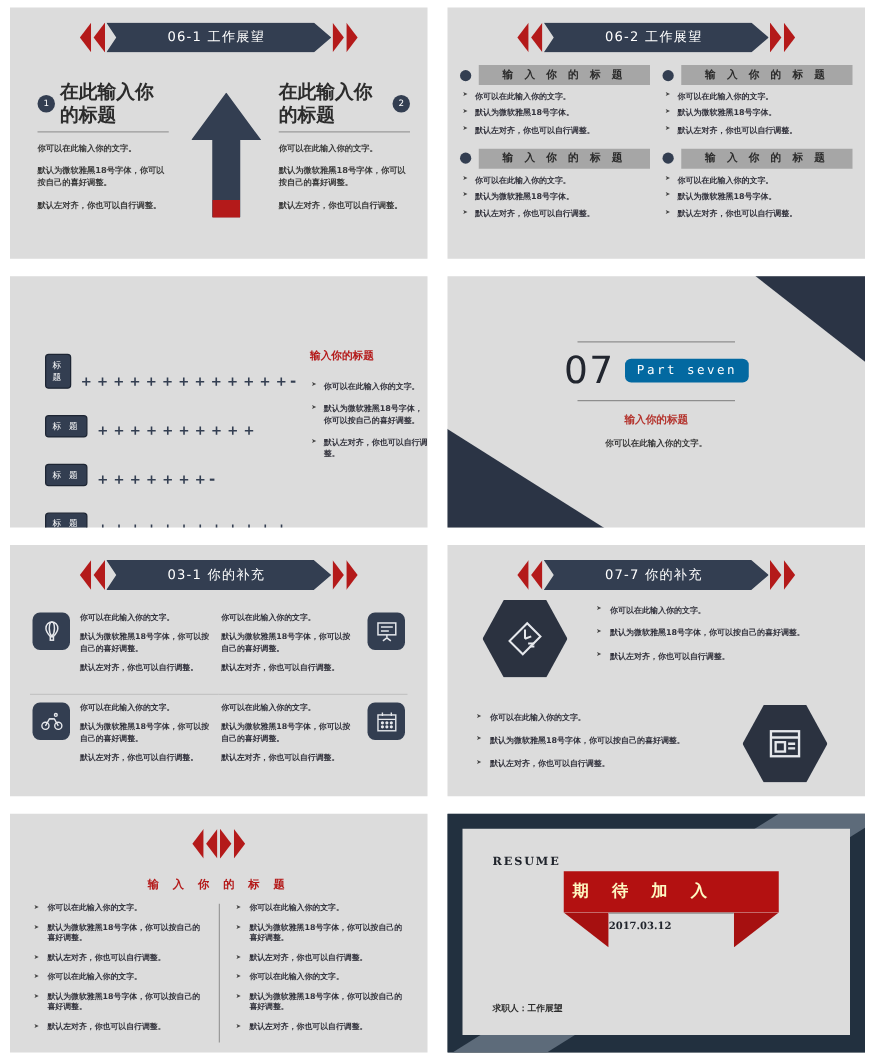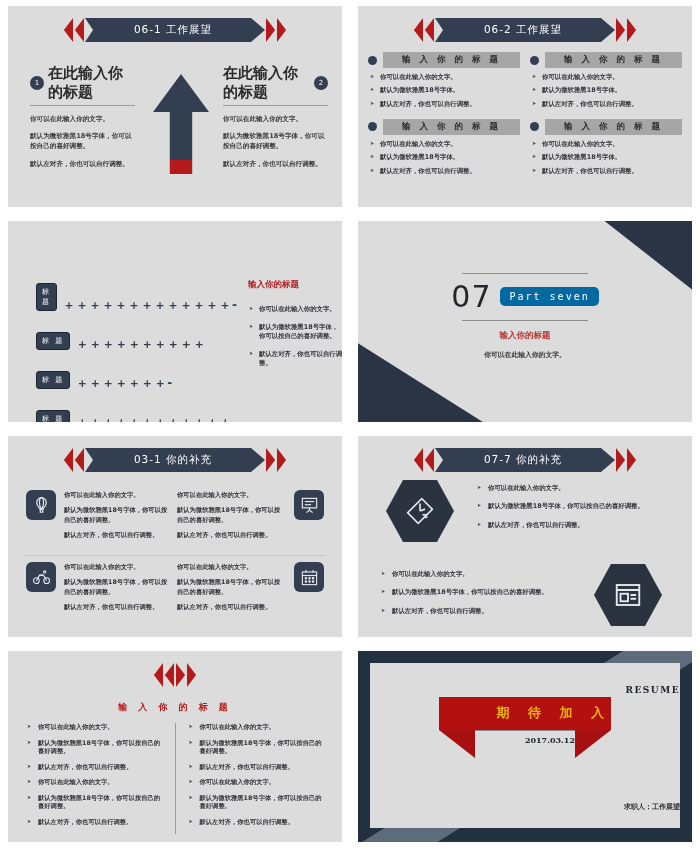--- a/index.html
+++ b/index.html
@@ -145,25 +145,25 @@
 
   
   .s8 .canvas { background:#22303f; }
   .s8-bg { position:absolute; inset:0; background:#22303f; overflow:hidden; }
   .s8-band1 { position:absolute; right:-20px; top:-14px; width:120px; height:46px;
               background:#5d6b7a; transform:rotate(-32deg); }
   .s8-band2 { position:absolute; left:-30px; bottom:-18px; width:150px; height:40px;
               background:#5d6b7a; transform:rotate(-32deg); }
   .s8-card { position:absolute; left:12px; right:12px; top:12px; bottom:14px;
              background:#dcdcdc; }
-  .s8-inner { position:absolute; inset:0; text-align:right; }
+  .s8-inner { position:absolute; inset:0; text-align:left;margin-left:24px; }
   .s8-resume { margin-top:22px; font-size:9px; color:#20242c; letter-spacing:1.5px;
                font-family:"DejaVu Serif","Liberation Serif",serif; font-weight:bold; }
   .s8-ribbon { position:relative; width:172px; margin:2px auto 0; }
-  .s8-band { background:#b31111; color:#eab308; font-size:13px; font-weight:bold;
+  .s8-band { background:#b31111; color:#fef9c3; font-size:13px; font-weight:bold;
              letter-spacing:7px; padding:7px 0 8px; text-indent:7px; }
   .s8-tail-l, .s8-tail-r { position:absolute; top:100%; width:36px; height:28px; background:#a61010; }
   .s8-tail-l { left:0; clip-path:polygon(0 0,100% 0,100% 100%); }
   .s8-tail-r { right:0; clip-path:polygon(0 0,100% 0,0 100%); }
   .s8-date { position:absolute; top:100%; left:36px; right:36px; padding-top:4px;
              font-size:8px; color:#20242c; font-weight:bold;
              font-family:"DejaVu Serif","Liberation Serif",serif;
              border-top:1px solid #8d8d8d; }
   .s8-who { margin-top:72px; font-size:7px; color:#2c2c2c; font-weight:bold; }
 </style>

